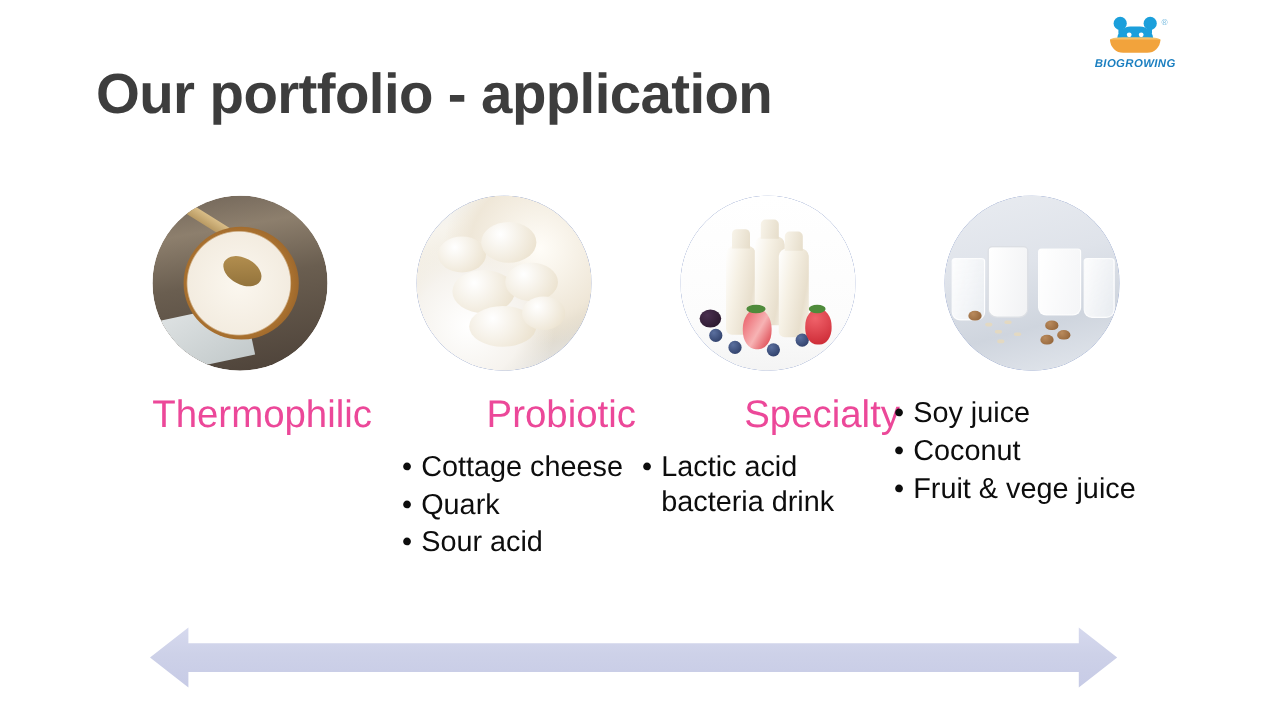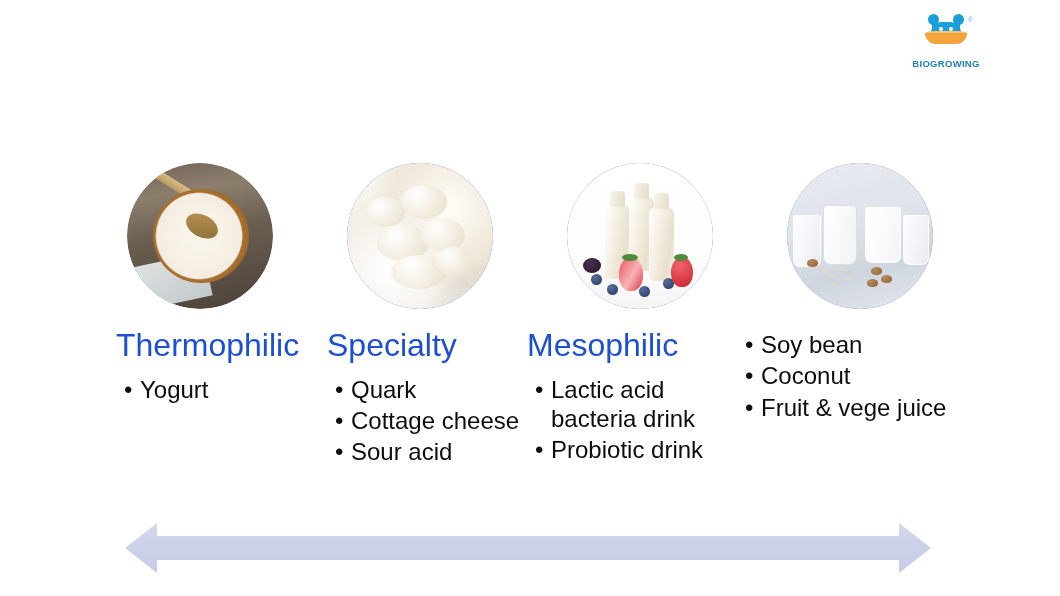--- a/index.html
+++ b/index.html
@@ -90,27 +90,28 @@
     border-radius: 21px / 5px;
   }
   .logo-reg {
     position: absolute;
     right: -4px;
     top: 2px;
     font-size: 7px;
     color: #6fb7de;
   }
   .logo-text {
-    margin-top: 14px;
+    margin-top: 4px;
     text-align: center;
     font-size: 9.5px;
     font-weight: bold;
     letter-spacing: 0.3px;
     color: #1b7fc0;
     white-space: nowrap;
+    font-style: italic;
   }
 
   
   .title {
     position: absolute;
     left: 80px;
     top: 50px;
     font-size: 47px;
     font-weight: bold;
     letter-spacing: -0.5px;
@@ -248,23 +249,24 @@
     background: linear-gradient(100deg,#ffffff,#f1f2f4);
     border: 1px solid #dcdfe4;
   }
   .oat { position: absolute; width: 6px; height: 3px; border-radius: 2px; background: #e3d9c2; }
   .almond { position: absolute; width: 11px; height: 8px; border-radius: 50% 50% 45% 45%; background: radial-gradient(circle at 35% 30%, #b98a5c, #8d5f35); }
 
   
   .col-head {
     font-size: 32px;
     line-height: 1.08;
-    color: #1d4ed8;
+    color: #ec4899;
     margin-top: 10px;
     white-space: nowrap;
+    text-align: right;
   }
   .bullets {
     margin: 12px 0 0 0;
     padding: 0;
     list-style: none;
   }
   .bullets li {
     font-size: 24px;
     line-height: 1.22;
     color: #0d0d0d;
@@ -312,57 +314,57 @@
       <div class="logo-body"></div>
       <div class="logo-eye left"></div>
       <div class="logo-eye right"></div>
       <div class="logo-base-top"></div>
       <div class="logo-base"></div>
       <span class="logo-reg">®</span>
     </div>
     <div class="logo-text">BIOGROWING</div>
   </div>
 
+  <div class="title">Our portfolio - application</div>
 
   <div class="columns">
 
     <div class="column c1">
       <div class="thumb-wrap">
         <div class="thumb">
           <div class="thumb-inner ph1">
             <div class="ph1-spoon"></div>
             <div class="ph1-cloth"></div>
             <div class="ph1-bowl"></div>
             <div class="ph1-spoonhead"></div>
           </div>
         </div>
       </div>
       <div class="col-head">Thermophilic</div>
       <ul class="bullets">
-        <li>Yogurt</li>
       </ul>
     </div>
 
     <div class="column c2">
       <div class="thumb-wrap">
         <div class="thumb ring">
           <div class="thumb-inner ph2">
             <div class="ph2-curd" style="left:18px;top:34px;width:40px;height:30px;"></div>
             <div class="ph2-curd" style="left:54px;top:22px;width:46px;height:34px;"></div>
             <div class="ph2-curd" style="left:30px;top:62px;width:52px;height:36px;"></div>
             <div class="ph2-curd" style="left:74px;top:56px;width:44px;height:32px;"></div>
             <div class="ph2-curd" style="left:44px;top:92px;width:56px;height:34px;"></div>
             <div class="ph2-curd" style="left:88px;top:84px;width:36px;height:28px;"></div>
           </div>
         </div>
       </div>
-      <div class="col-head">Specialty</div>
+      <div class="col-head">Probiotic</div>
       <ul class="bullets">
+        <li>Cottage cheese</li>
         <li>Quark</li>
-        <li>Cottage cheese</li>
         <li>Sour acid</li>
       </ul>
     </div>
 
     <div class="column c3">
       <div class="thumb-wrap">
         <div class="thumb ring">
           <div class="thumb-inner ph3">
             <div class="bottle" style="left:38px;bottom:30px;">
                 <div class="neck"></div>
@@ -378,24 +380,23 @@
             <div class="berry" style="left:40px;bottom:14px;width:11px;height:11px;background:radial-gradient(circle at 35% 30%,#5a6f9e,#26355e);"></div>
             <div class="berry" style="left:72px;bottom:12px;width:11px;height:11px;background:radial-gradient(circle at 35% 30%,#5a6f9e,#26355e);"></div>
             <div class="berry" style="left:96px;bottom:20px;width:11px;height:11px;background:radial-gradient(circle at 35% 30%,#5a6f9e,#26355e);"></div>
             <div class="straw" style="left:52px;bottom:18px;width:24px;height:34px;background:linear-gradient(120deg,#e8545e,#f7b3b4 55%,#d9343f);"></div>
             <div class="straw-leaf" style="left:55px;bottom:48px;"></div>
             <div class="straw" style="left:104px;bottom:22px;width:22px;height:30px;"></div>
             <div class="straw-leaf" style="left:107px;bottom:48px;width:14px;"></div>
           </div>
         </div>
       </div>
-      <div class="col-head">Mesophilic</div>
+      <div class="col-head">Specialty</div>
       <ul class="bullets">
         <li>Lactic acid bacteria drink</li>
-        <li>Probiotic drink</li>
       </ul>
     </div>
 
     <div class="column c4">
       <div class="thumb-wrap">
         <div class="thumb ring">
           <div class="thumb-inner ph4">
             <div class="glass" style="left:6px;top:52px;width:26px;height:50px;"></div>
             <div class="jar"></div>
             <div class="glass" style="left:78px;top:44px;width:34px;height:54px;background:linear-gradient(100deg,#ffffff,#f4f5f7);"></div>
@@ -406,21 +407,21 @@
             <div class="oat" style="left:58px;top:114px;"></div>
             <div class="oat" style="left:44px;top:120px;"></div>
             <div class="almond" style="left:84px;top:104px;"></div>
             <div class="almond" style="left:94px;top:112px;"></div>
             <div class="almond" style="left:80px;top:116px;"></div>
             <div class="almond" style="left:20px;top:96px;"></div>
           </div>
         </div>
       </div>
       <ul class="bullets">
-        <li>Soy bean</li>
+        <li>Soy juice</li>
         <li>Coconut</li>
         <li>Fruit &amp; vege juice</li>
       </ul>
     </div>
 
   </div>
 
   <div class="arrow">
     <svg width="806" height="66" viewBox="0 0 806 66" xmlns="http://www.w3.org/2000/svg">
       <defs>

